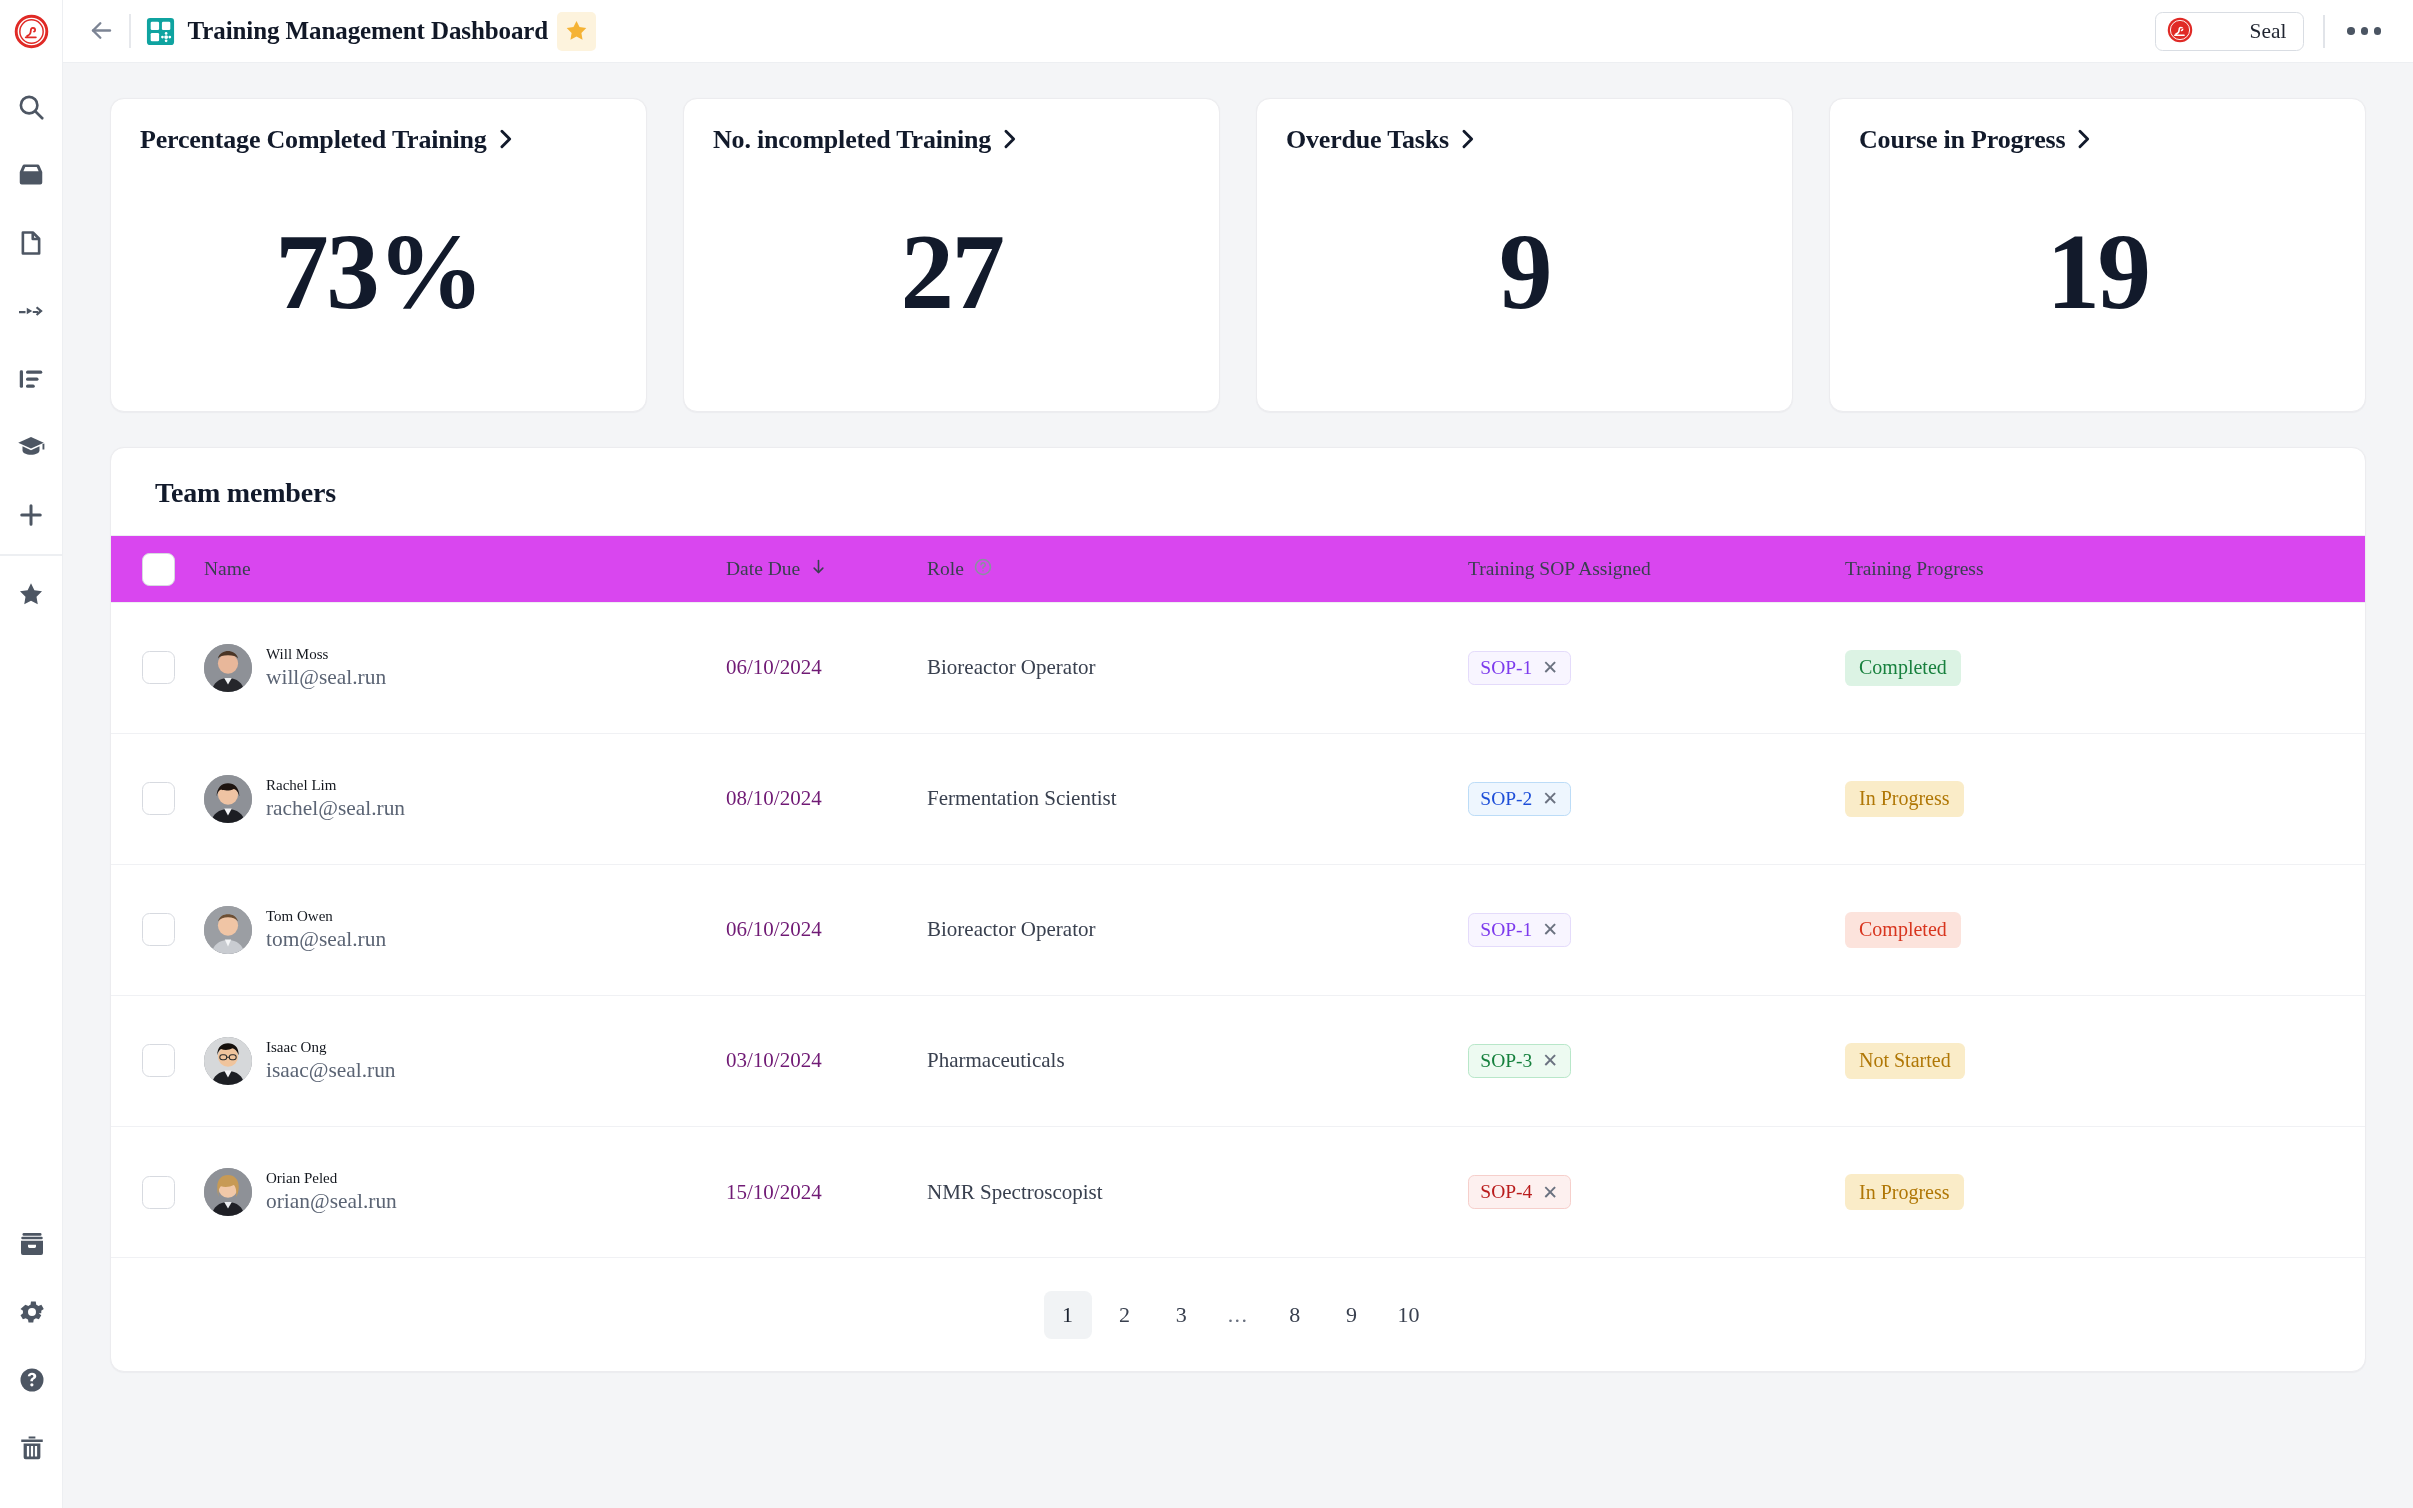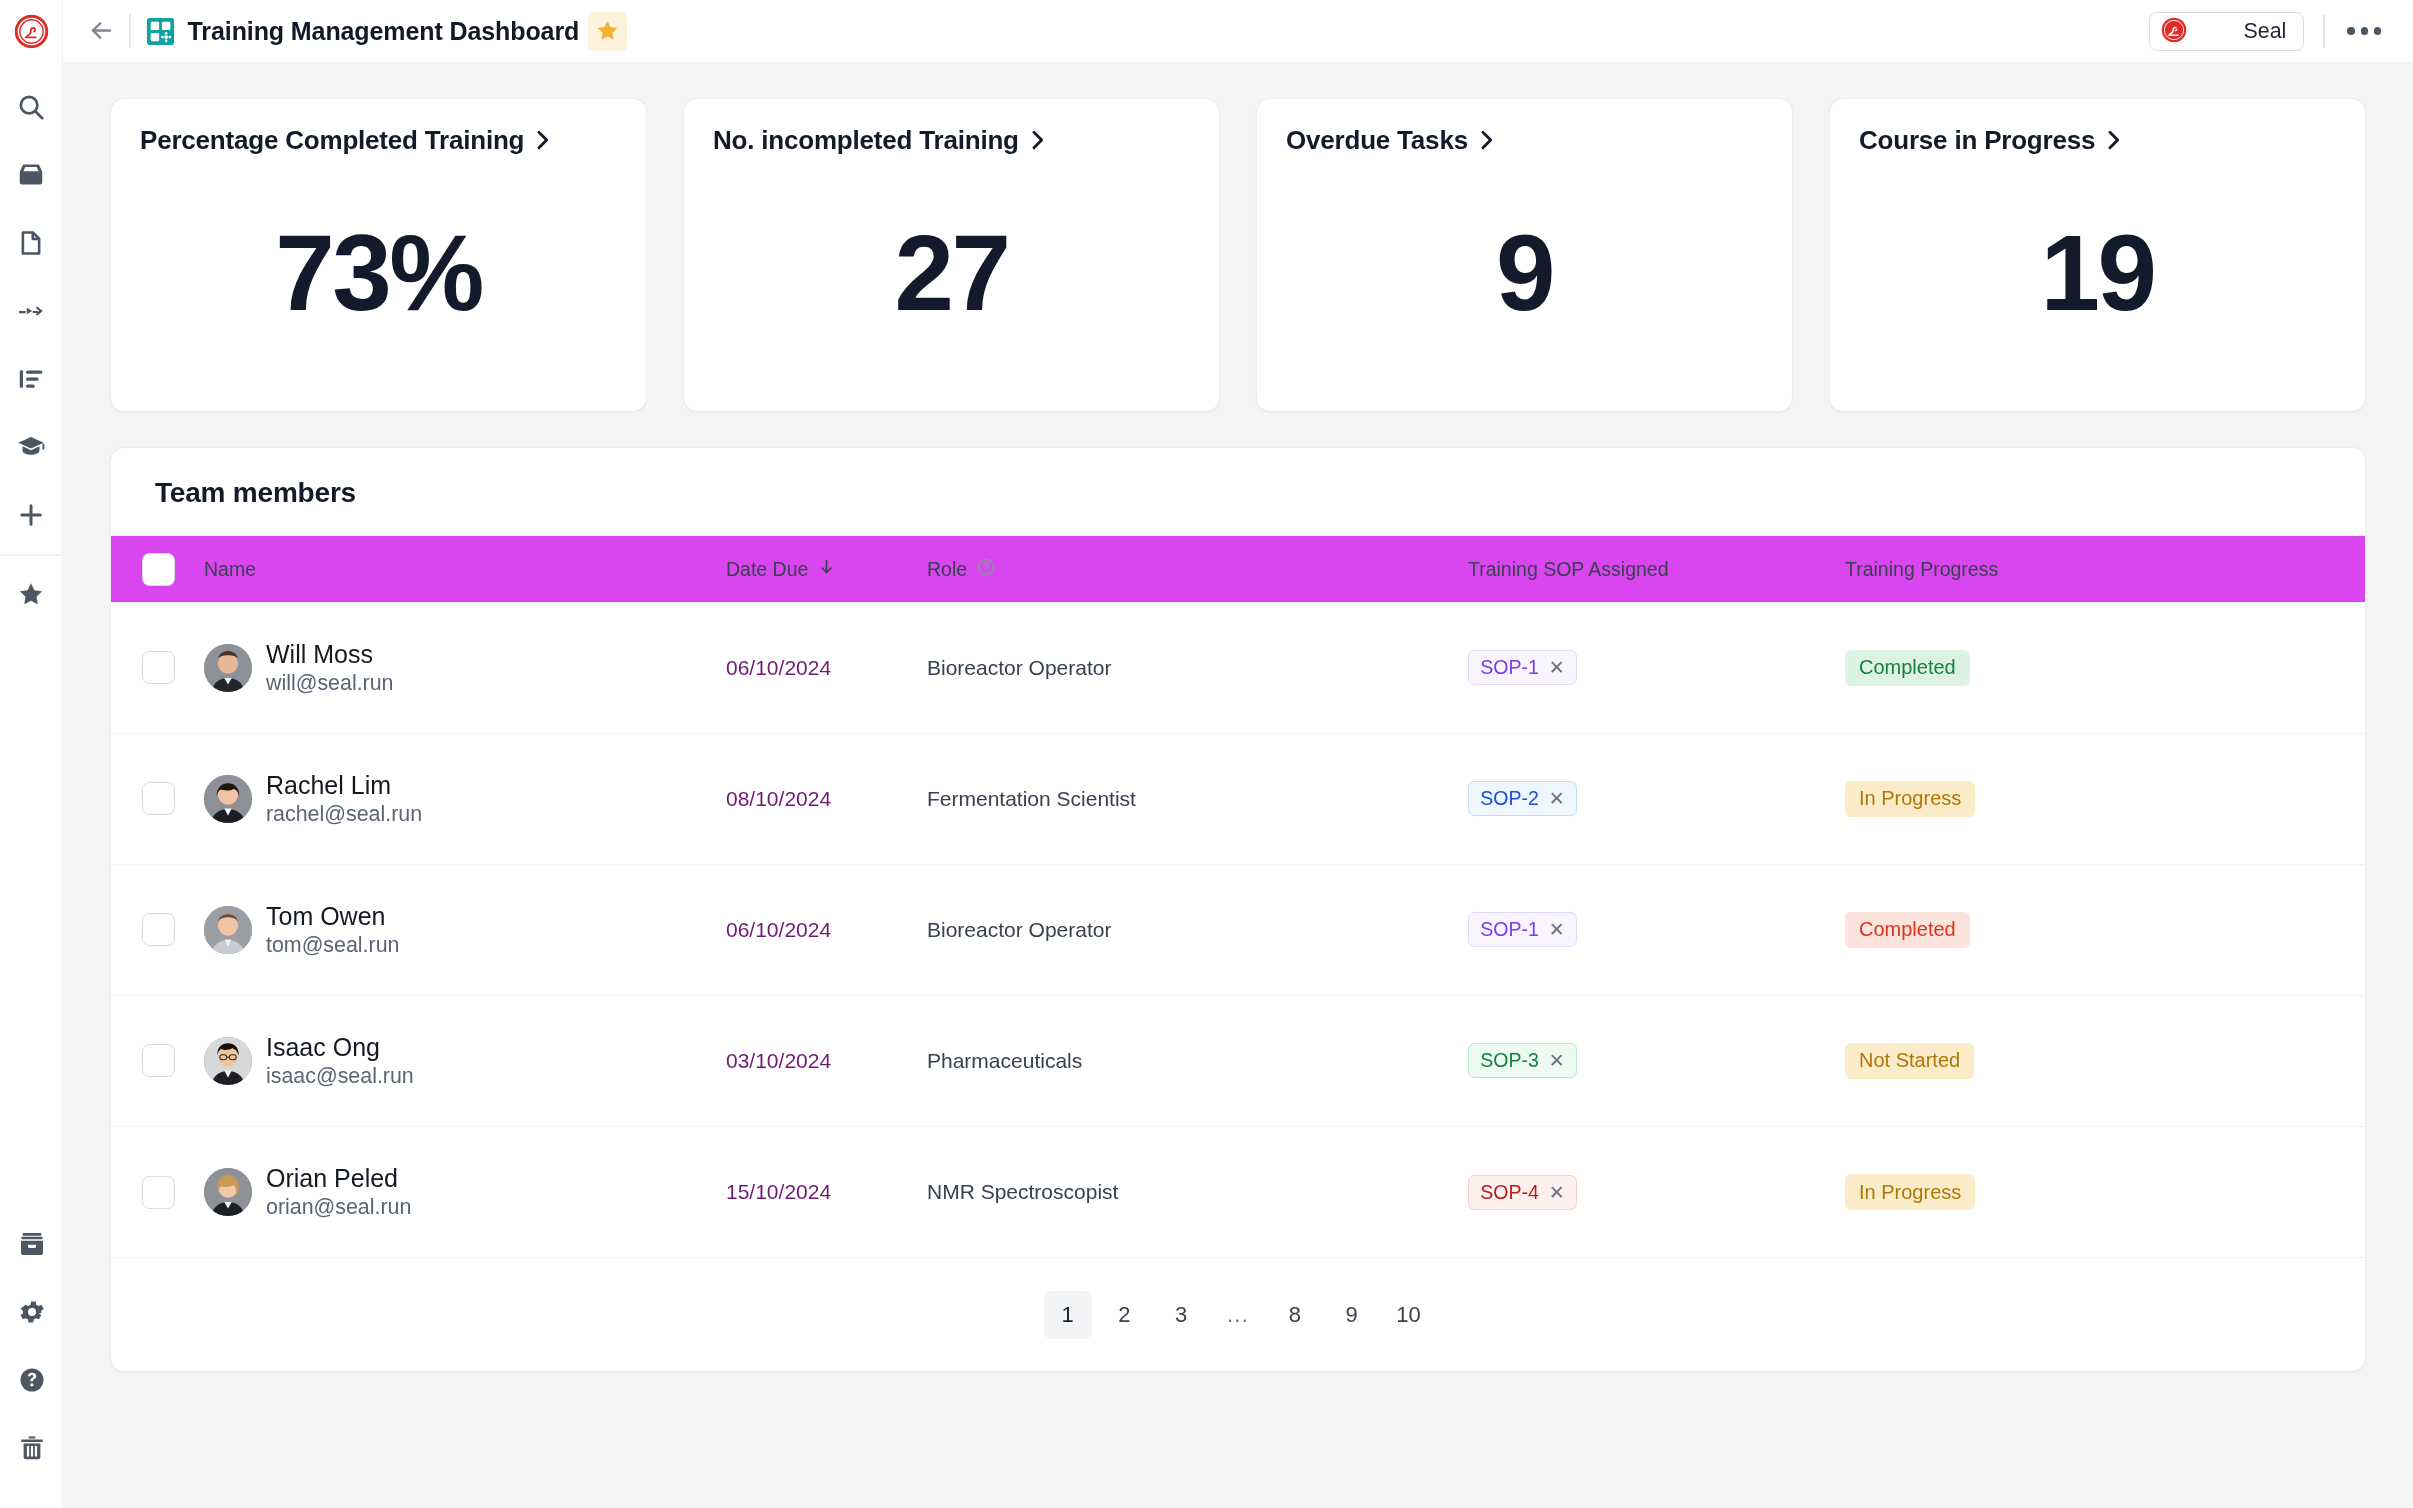--- a/index.html
+++ b/index.html
@@ -5,21 +5,21 @@
   * { box-sizing: border-box; margin: 0; padding: 0; }
   html, body {
     width: 2413px; height: 1508px;
     background: #ffffff;
     font-family: "Liberation Sans", sans-serif;
     -webkit-font-smoothing: antialiased;
     overflow: hidden;
   }
 
   
-  .app { display: flex; width: 2413px; height: 1508px; }
+  .app { display: flex; width: 2413px; height: 1508px; font-family: Liberation Serif, serif; }
 
   
   .rail {
     width: 63px; height: 1508px;
     background: #ffffff;
     border-right: 1.9px solid #edeff2;
     display: flex; flex-direction: column; align-items: center;
     flex: 0 0 63px;
     position: relative;
   }
@@ -138,21 +138,21 @@
   }
   th .chk { margin-left: 31px; }
 
   .person { display: flex; align-items: center; gap: 14px; }
   .avatar {
     width: 48px; height: 48px; border-radius: 50%;
     flex: 0 0 48px; overflow: hidden; position: relative;
     background: #8b8f96;
   }
   .avatar svg { display: block; width: 48px; height: 48px; }
-  .p-name { font-size: 25px; color: #14181f; line-height: 1.25; }
+  .p-name { font-size: 15px; color: #14181f; line-height: 1.25; }
   .p-mail { font-size: 21.4px; color: #5b6474; line-height: 1.25; }
 
   .cell-txt { font-size: 21px; color: #39404f; }
   .cell-date { font-size: 21px; color: #701a75; }
 
   .tag {
     display: inline-flex; align-items: center; gap: 10px;
     padding: 5px 11.3px; border-radius: 6.3px; border: 1.9px solid transparent;
     font-size: 19.5px; font-weight: 400; cursor: pointer;
   }

